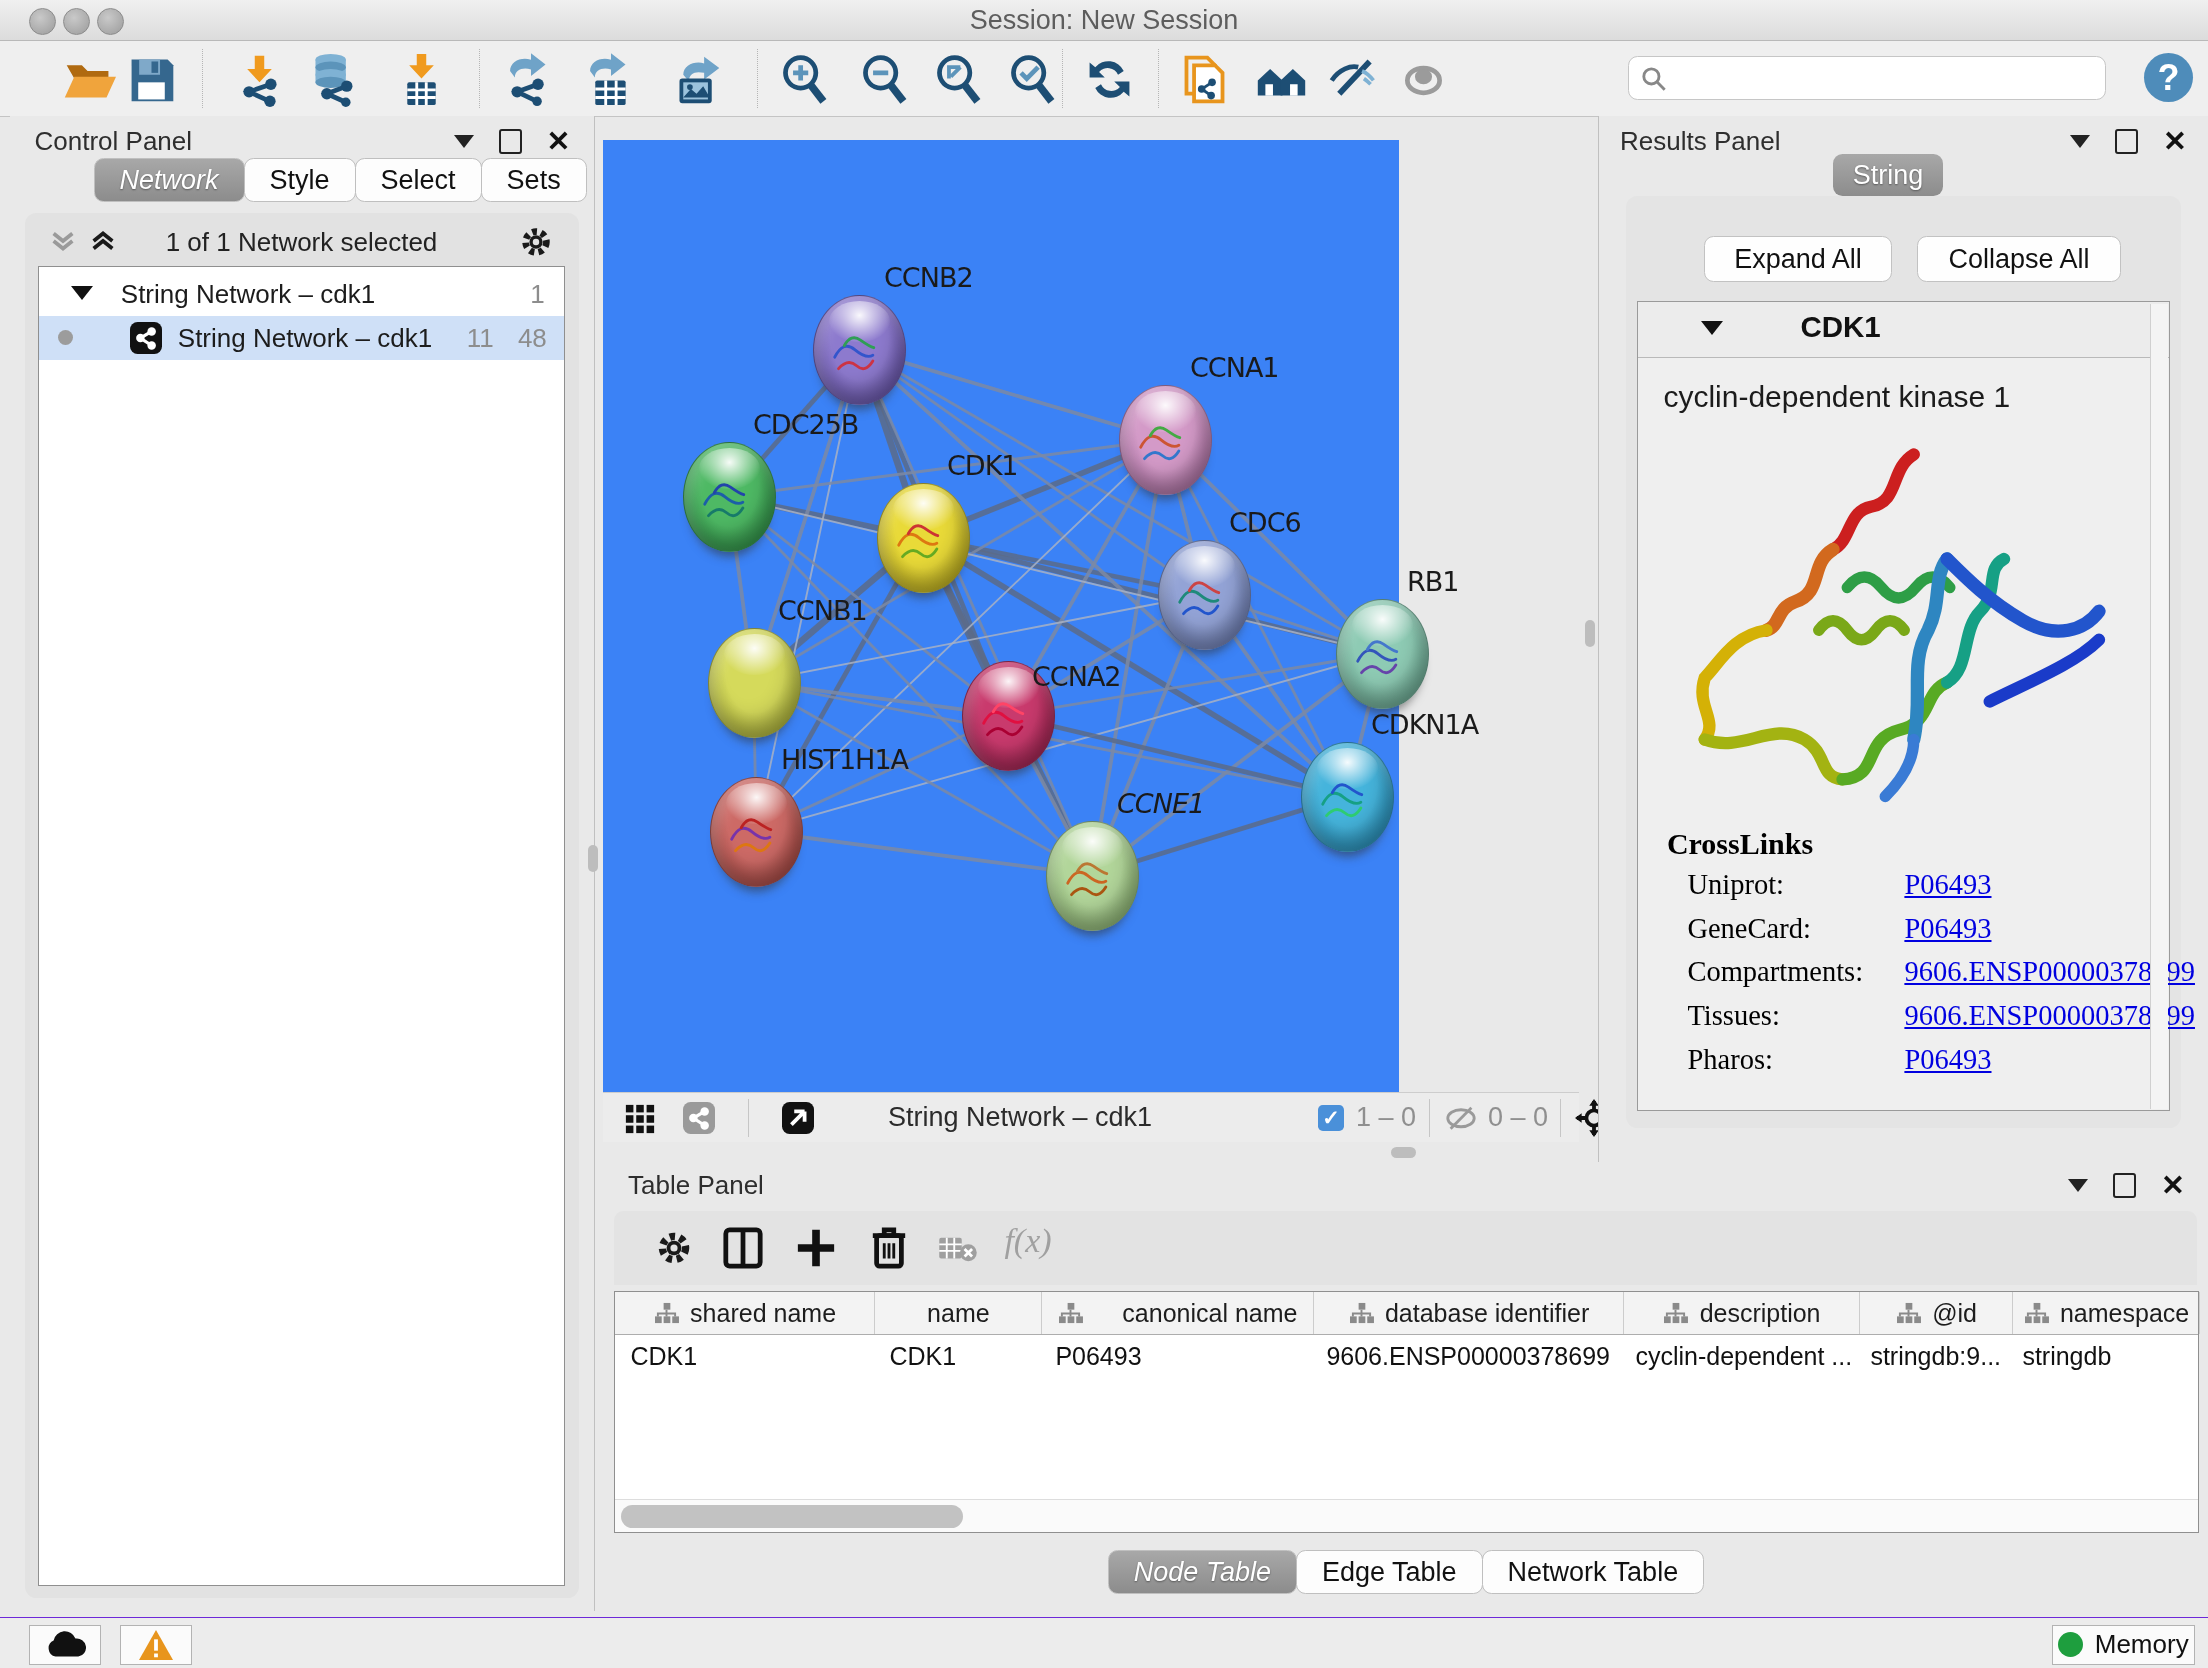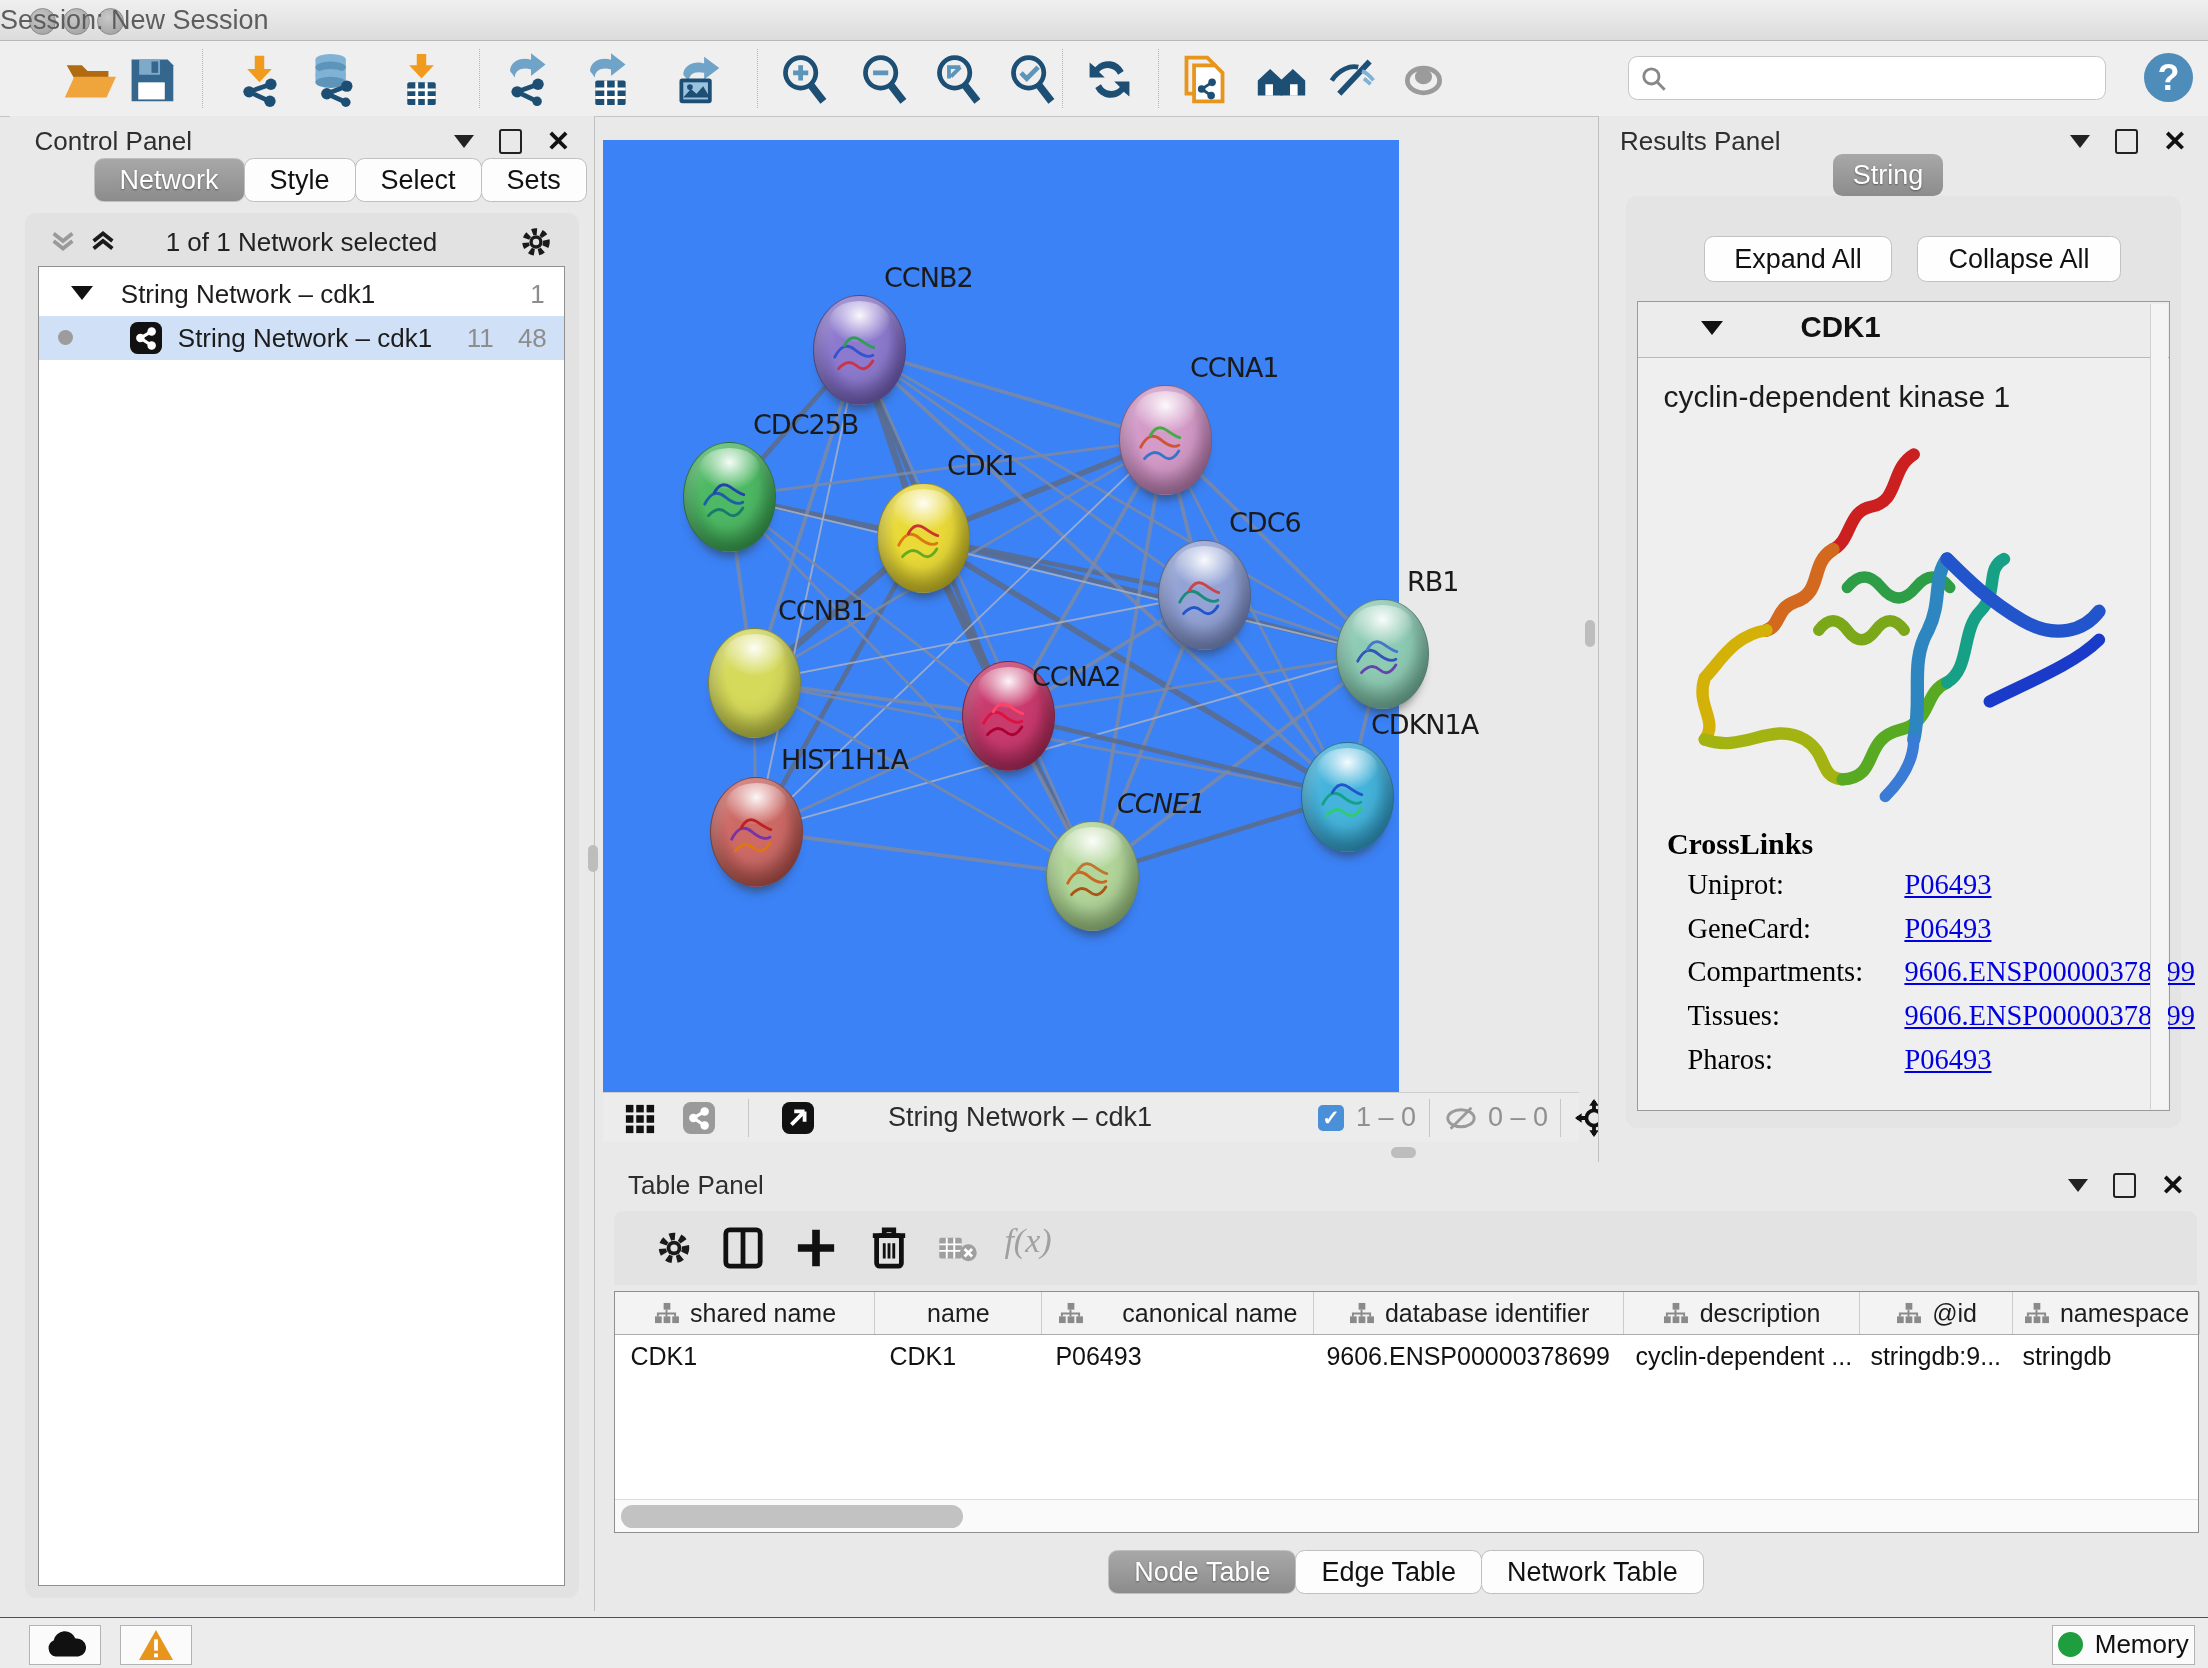--- a/index.html
+++ b/index.html
@@ -5,21 +5,21 @@
   html,body{margin:0;padding:0;}
   body{width:2208px;height:1668px;overflow:hidden;background:#dfdfdf;
        font-family:"Liberation Sans",sans-serif;-webkit-font-smoothing:antialiased;}
   .window{position:absolute;inset:0;background:#e9e9e9;}
 
   
   .titlebar{position:absolute;left:0;top:0;width:2208px;height:40px;
     background:linear-gradient(#f0f0f0,#dcdcdc);border-bottom:1px solid #b9b9b9;}
   .traffic{position:absolute;top:7.6px;width:25px;height:25px;border-radius:50%;
     background:radial-gradient(circle at 40% 35%,#c9c9c9,#9b9b9b);border:1px solid #8c8c8c;}
-  .win-title{position:absolute;top:0;left:0;right:0;text-align:left;line-height:40px;
+  .win-title{position:absolute;top:0;left:0;right:0;text-align:center;line-height:40px;
     font-size:27px;color:#5d5d5d;}
 
   
   .toolbar{position:absolute;left:0;top:41px;width:2208px;height:75px;background:#efefef;
     border-bottom:1px solid #c4c4c4;}
   .tb{position:absolute;top:10.5px;width:55px;height:55px;}
   .tbsep{position:absolute;top:7.6px;width:0;height:59px;border-left:1.9px dotted #b5b5b5;}
   .searchbox{position:absolute;left:1628px;top:15px;width:476px;height:42px;background:#fff;
     border:1.9px solid #c6c6c6;border-radius:9.5px;}
   .searchbox .mag{position:absolute;left:11.4px;top:7.6px;}
@@ -36,21 +36,21 @@
   .w-float{width:19px;height:21px;border:2.9px solid #222;border-radius:2.9px;}
   .w-close{font-size:28.5px;font-weight:bold;color:#111;line-height:21px;}
 
   
   .control-panel{position:absolute;left:9.5px;top:116px;width:584px;height:1495px;background:#e9e9e9;
     border-right:1px solid #c0c0c0;}
   .cp-title{position:absolute;left:25px;top:9.5px;}
   .cp-tabs{position:absolute;left:84px;top:42px;height:44px;display:flex;}
   .tabbtn{height:42px;padding:0 25px;border:1px solid #bfbfbf;background:#fdfdfd;color:#111;
     font-size:27px;line-height:42px;border-radius:9.5px;margin-right:-1px;text-align:center;}
-  .tabbtn.sel{background:linear-gradient(#a8a8a8,#8c8c8c);color:#fff;text-shadow:0 1px 1.9px rgba(0,0,0,.4);}
+  .tabbtn.sel{background:linear-gradient(#a8a8a8,#8c8c8c);color:#fff;text-shadow:0 1px 1.9px rgba(0,0,0,.4);font-style:italic;}
   .cp-box{position:absolute;left:15px;top:97px;width:554px;height:1385px;background:#e2e2e2;border-radius:11.4px;}
   .cp-status{position:absolute;left:0;top:7.6px;width:100%;height:42px;}
   .chev{position:absolute;top:5.7px;font-size:28.5px;font-weight:bold;}
   .cp-statustext{position:absolute;left:0;right:0;text-align:center;font-size:26px;color:#222;line-height:42px;}
   .gear{position:absolute;}
   .cp-list{position:absolute;left:13.3px;top:53px;width:525px;height:1318px;background:#fff;border:1.9px solid #8f8f8f;}
   .tree-row{position:absolute;left:0;width:100%;height:44px;font-size:26px;color:#1c1c1c;}
   .tree-row .cnt{position:absolute;color:#8d8d8d;}
   .tri{display:inline-block;width:0;height:0;border-left:11.4px solid transparent;border-right:11.4px solid transparent;
     border-top:14.3px solid #111;}

